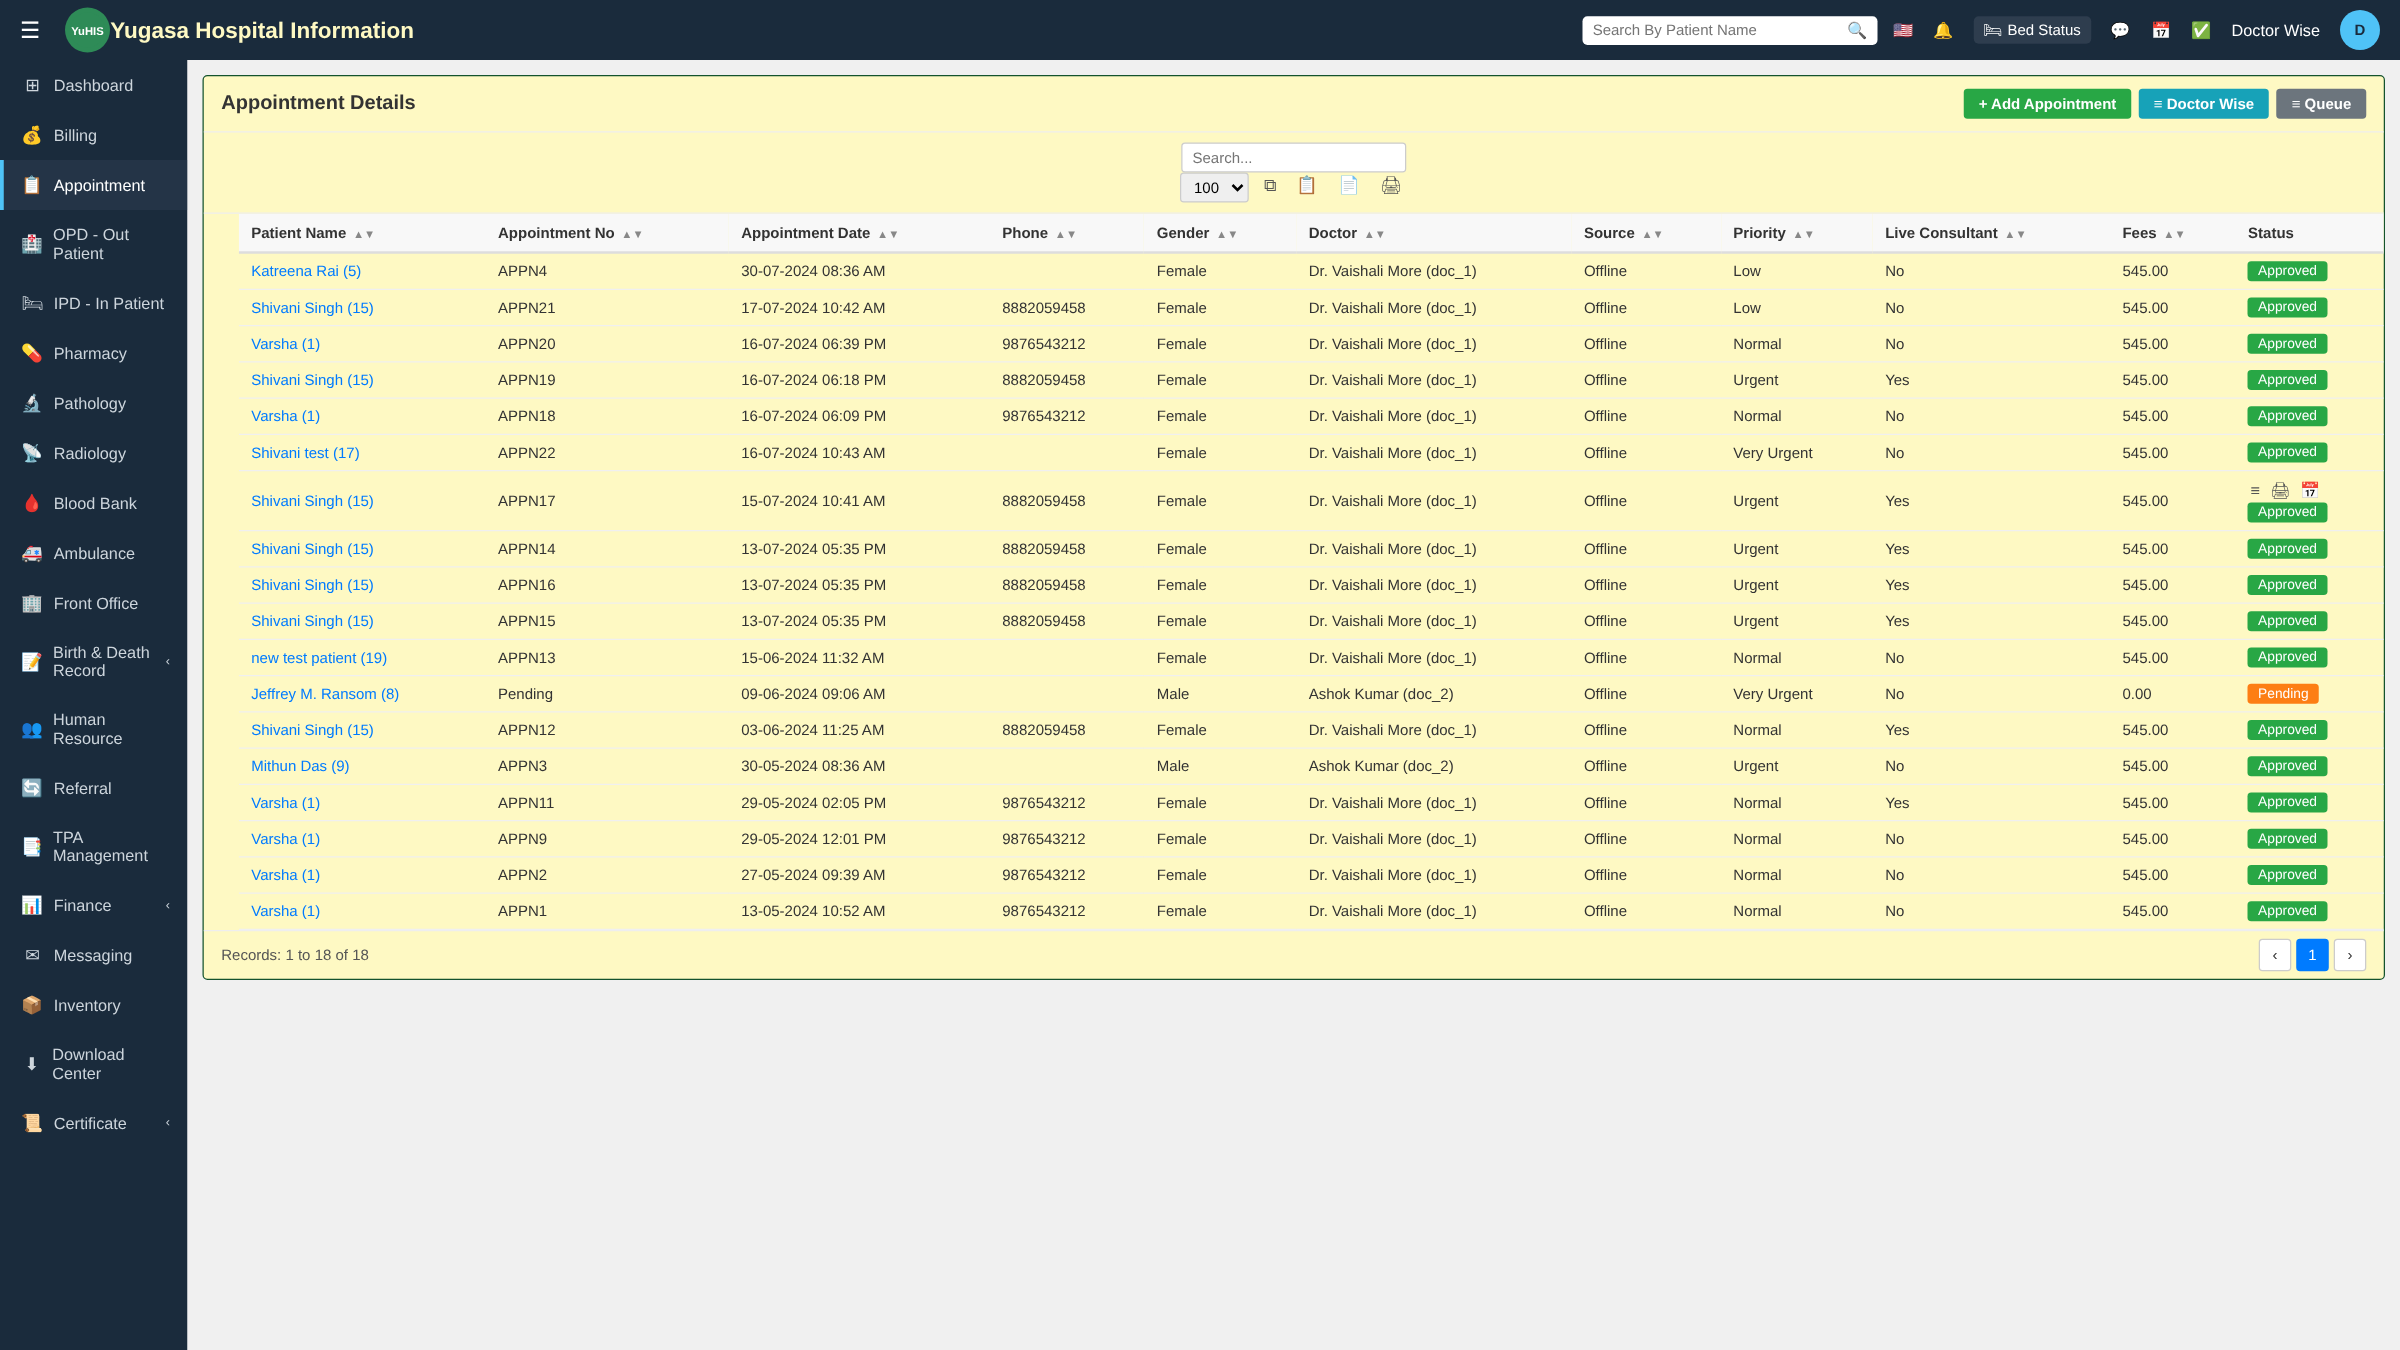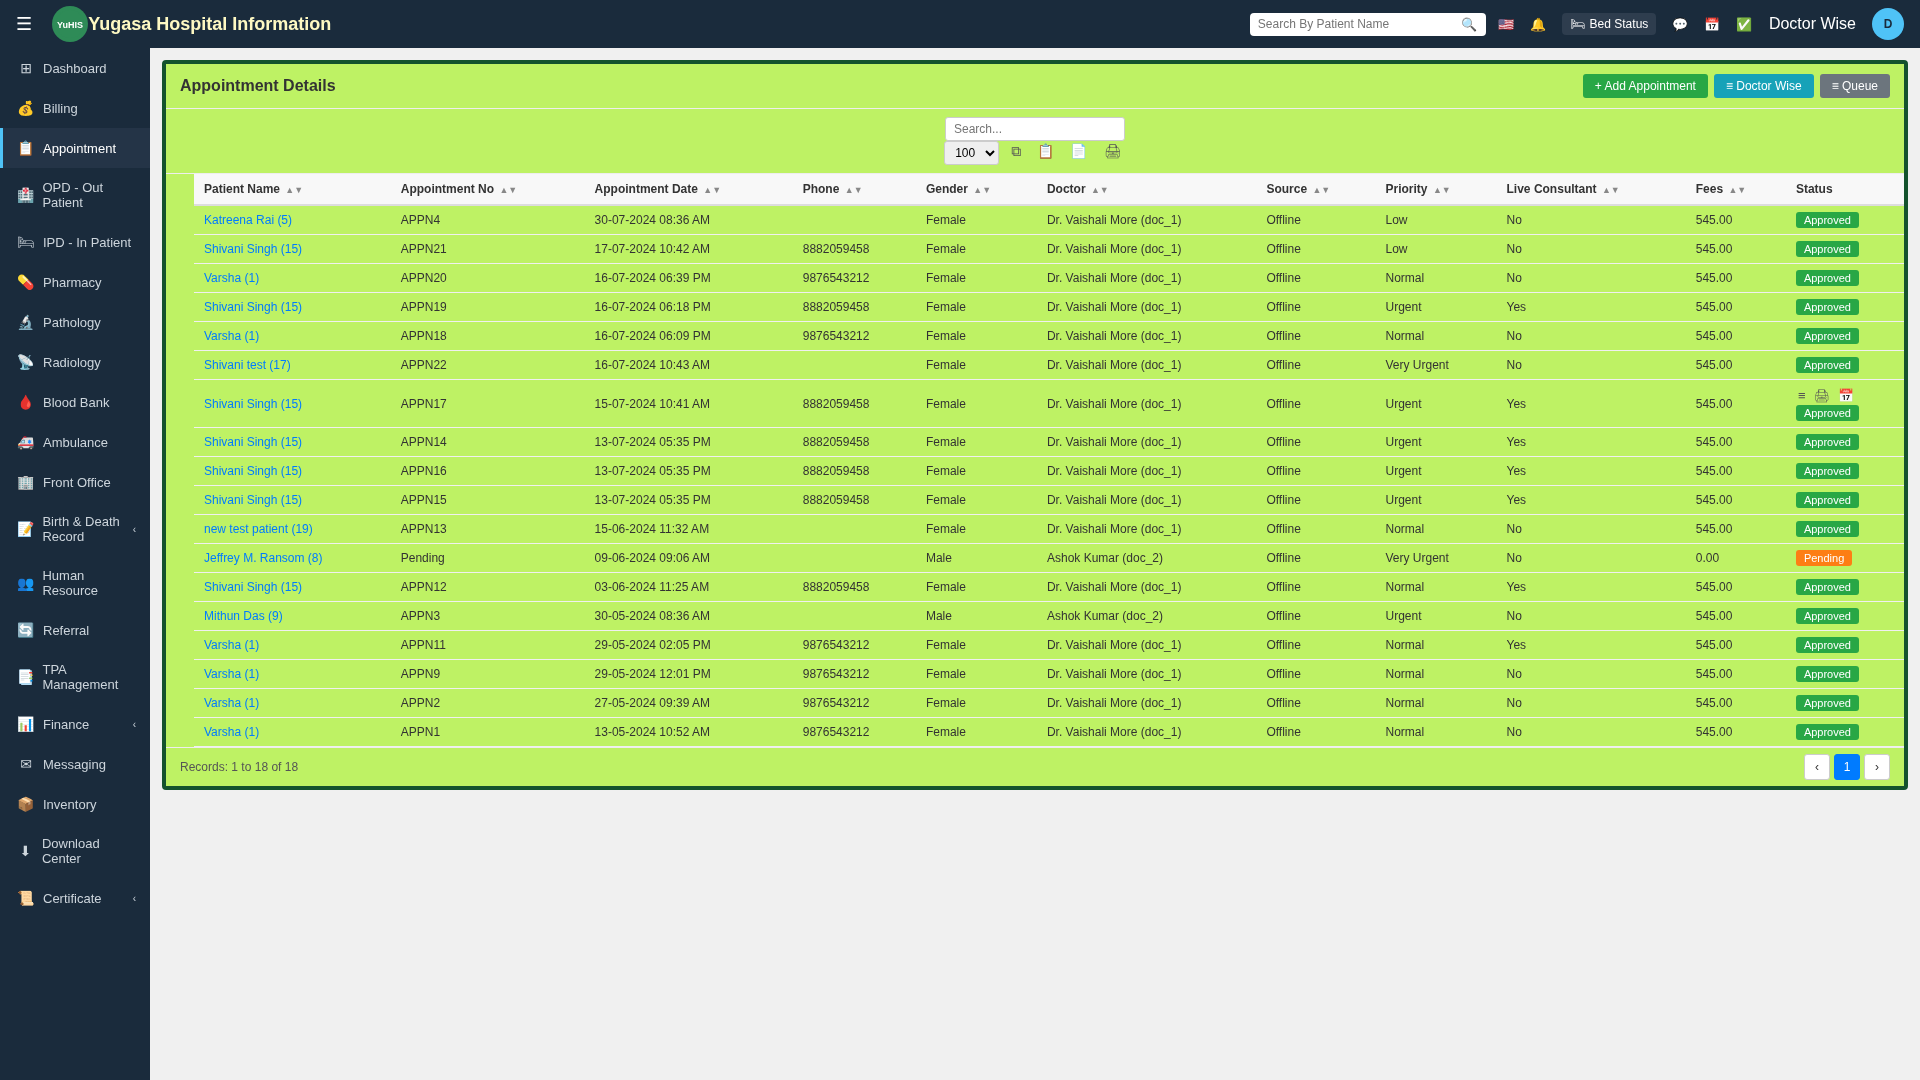--- a/index.html
+++ b/index.html
@@ -70,31 +70,31 @@
     }
     .sidebar-item.active { background: #243447; color: white; border-left-color: #4fc3f7; }
     .sidebar-item .icon { font-size: 14px; width: 18px; text-align: center; }
     .sidebar-item .arrow { margin-left: auto; font-size: 10px; }
 
     
     .main { flex: 1; overflow-y: auto; padding: 12px; background: #f0f0f0; }
 
     
     .panel {
-      background: #bef264; border-radius: 4px; border: 4px solid #14532d;
+      background: #fef9c3; border-radius: 4px; border: 1px solid #14532d;
     }
     .panel-header {
       display: flex; align-items: center; justify-content: space-between;
       padding: 10px 14px; border-bottom: 1px solid #eee;
     }
     .panel-title { font-size: 16px; font-weight: 600; color: #333; }
     .panel-actions { display: flex; gap: 6px; }
     .btn {
       padding: 5px 12px; border-radius: 3px; cursor: pointer;
-      font-size: 12px; border: none; font-weight: 400;
+      font-size: 12px; border: none; font-weight: 700;
     }
     .btn-primary { background: #28a745; color: white; }
     .btn-info { background: #17a2b8; color: white; }
     .btn-secondary { background: #6c757d; color: white; }
 
     
     .toolbar-row {
       display: flex; align-items: center; justify-content: space-between;
       padding: 8px 14px; border-bottom: 1px solid #eee; flex-direction: column;
     }
@@ -167,21 +167,21 @@
   <div class="header-icons">
     <span>🇺🇸</span>
     <span>🔔</span>
     <div class="bed-status">
       <span>🛏</span>
       <span>Bed Status</span>
     </div>
     <span>💬</span>
     <span>📅</span>
     <span>✅</span>
-    <span style="font-size:16px;">Doctor Wise</span>
+    <span style="font-size:13px;">Doctor Wise</span>
     <div class="user-avatar">D</div>
   </div>
 </div>
 
 <div class="layout">
 
   <div class="sidebar">
 
   <div class="sidebar-item">
     <span class="icon">⊞</span>

